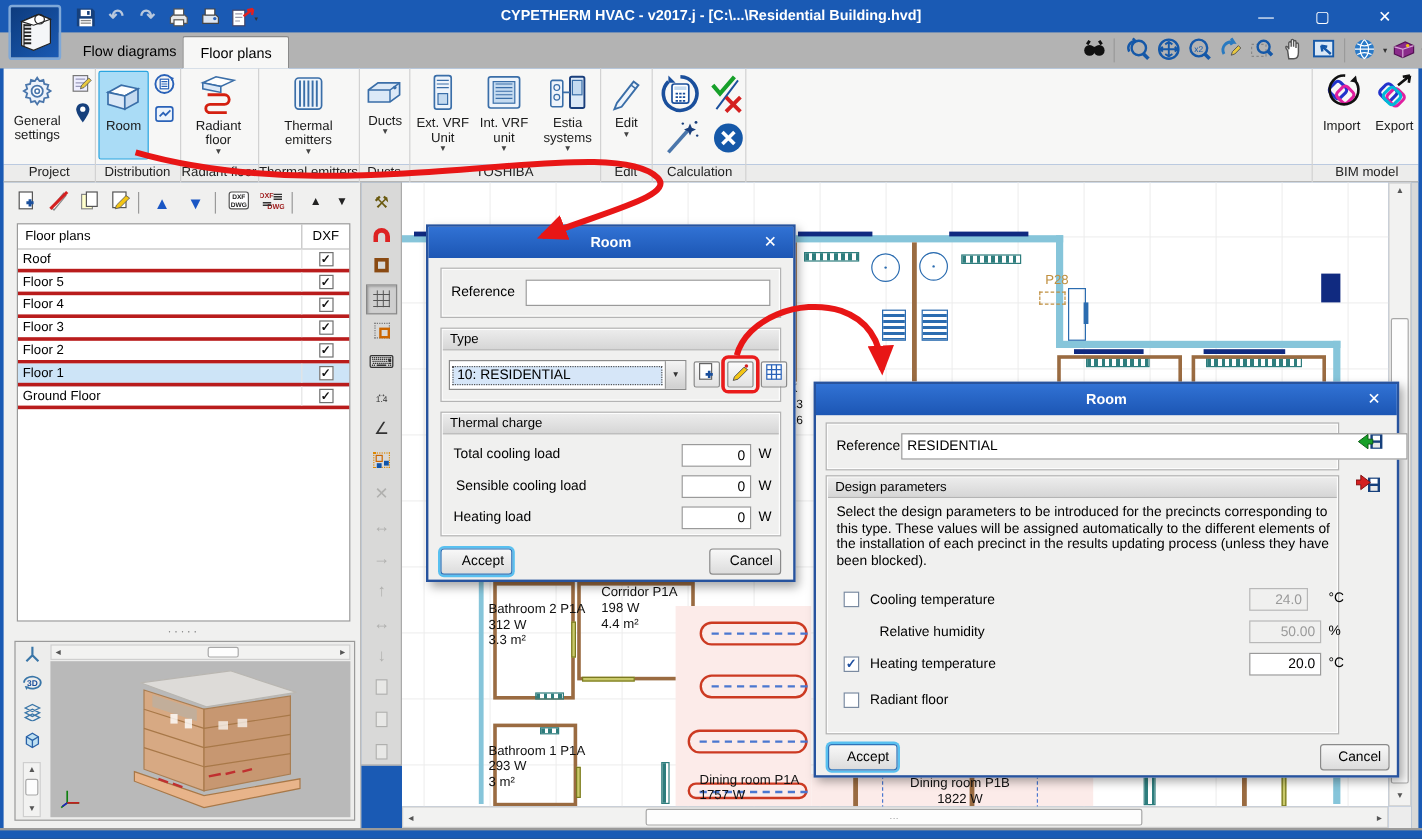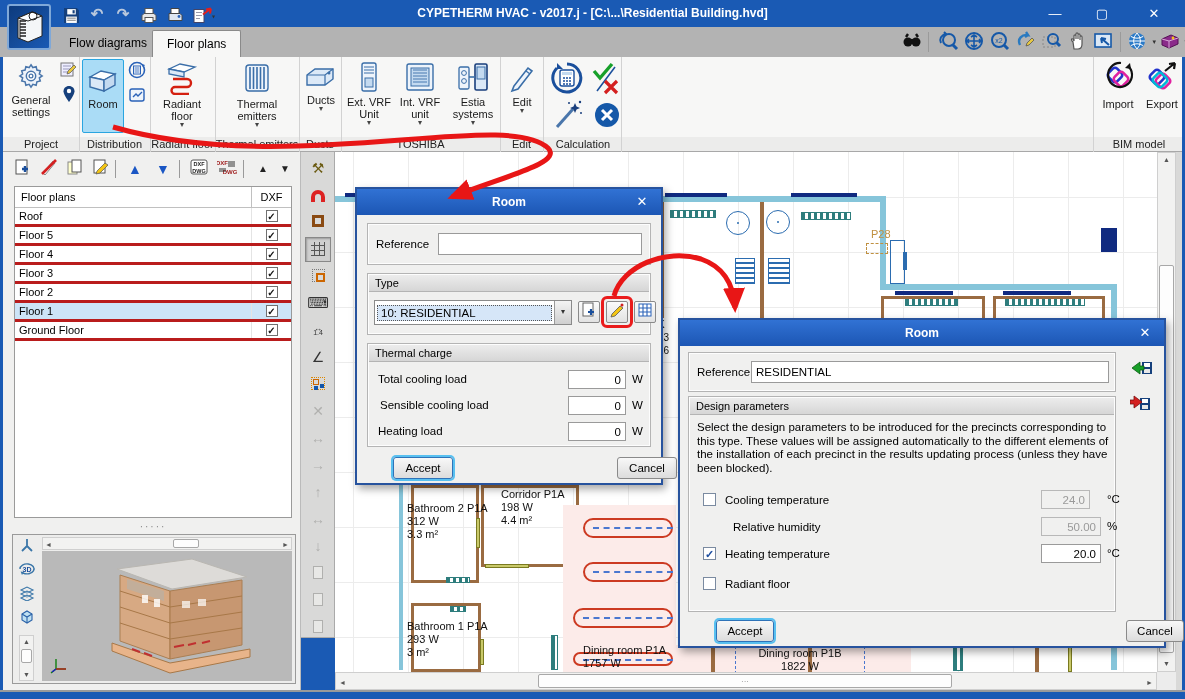--- a/index.html
+++ b/index.html
@@ -100,21 +100,21 @@
 
   
   .dlg{border:2px solid #27539e;box-shadow:3px 4px 8px rgba(0,0,0,.35);background:#f0f0ef;z-index:40;}
   .dlgtitle{left:0;top:0;right:0;height:26px;background:linear-gradient(180deg,#3172d4,#1c56b4);color:#fff;font-weight:bold;font-size:12px;text-align:center;line-height:26px;}
   .dlgclose{top:0;right:8px;width:22px;height:26px;color:#fff;text-align:center;line-height:26px;font-size:13px;cursor:pointer;}
   .grp{border:1px solid #b4b4b4;box-shadow:inset 0 0 0 1px #fdfdfd;}
   .grphead{left:1px;top:1px;right:1px;height:17px;background:linear-gradient(180deg,#ececec,#d6d6d6);border-bottom:1px solid #b4b4b4;line-height:17px;padding-left:6px;font-size:11px;}
   .inp{border:1px solid #9a9a9a;background:#fff;font-family:"Liberation Sans",sans-serif;font-size:11.5px;padding:2px 4px;}
   .inp.num{text-align:right;}
   .inp:disabled{background:#f0f0ef;color:#9a9a9a;border-color:#b8b8b8;}
-  .btn{background:linear-gradient(180deg,#f8f8f8,#dcdcdc);border:1px solid #8a8a8a;border-radius:3px;font-size:11.5px;text-align:center;cursor:pointer;font-family:"Liberation Sans",sans-serif;margin-left:26px;}
+  .btn{background:linear-gradient(180deg,#f8f8f8,#dcdcdc);border:1px solid #8a8a8a;border-radius:3px;font-size:11.5px;text-align:right;cursor:pointer;font-family:"Liberation Sans",sans-serif;}
   .btn.focus{box-shadow:0 0 0 2px #58c0f0;border-color:#2f73b8;}
   .unit{}
   .unitlbl{font-size:11.5px;}
   .ddown{background:#fff;border:1px solid #8a8a8a;display:flex;align-items:center;cursor:pointer;}
   .ddown .txt{flex:1;margin:2px;padding:1px 3px;border:1px dotted #555;background:#d6e6f8;white-space:nowrap;overflow:hidden;font-size:11.5px;}
   .ddown .arr{width:17px;align-self:stretch;background:linear-gradient(180deg,#f4f4f4,#cfcfcf);border-left:1px solid #9a9a9a;text-align:center;font-size:8px;line-height:21px;color:#333;}
   .tbtn{width:22px;height:22px;background:linear-gradient(180deg,#fbfbfb,#e2e2e2);border:1px solid #8a8a8a;border-radius:2px;text-align:center;cursor:pointer;}
   .chk{width:13px;height:13px;border:1px solid #7a8aa0;background:#fff;text-align:center;line-height:12px;font-size:11px;color:#1e4fa0;font-weight:bold;}
   .dlbl{font-size:11.5px;}
   .redring{border:3px solid #ea1c1c;border-radius:6px;z-index:5;}
@@ -782,21 +782,21 @@
     <button class="abs btn focus" style="left:10px;top:268px;width:60px;height:22px;">Accept</button>
     <button class="abs btn" style="left:234px;top:268px;width:60px;height:22px;">Cancel</button>
   </div>
 
   <div class="abs dlg" style="left:678px;top:318px;width:488px;height:330px;z-index:45;">
     <div class="abs dlgtitle">Room</div>
     <div class="abs dlgclose">✕</div>
 
     <div class="abs grp" style="left:8px;top:32px;width:428px;height:40px;">
       <span class="abs dlbl" style="left:8px;top:13px;">Reference</span>
-      <input class="abs inp" style="left: 62px; top: 8px; width: 358px; height: 22px;" value="RESIDENTIAL">
+      <input class="abs inp" style="left: 62px; top: 8px; width: 422px; height: 22px;" value="RESIDENTIAL">
     </div>
 
     <div class="abs" style="left:450px;top:36px;width:26px;height:24px;cursor:pointer;">
       <svg width="24" height="22" viewBox="0 0 24 22">
           <rect x="12" y="6" width="10" height="12" fill="#16407c"></rect>
           <rect x="14" y="7" width="6" height="4" fill="#fff"></rect>
           <rect x="14" y="13" width="6" height="4" fill="#e8e8e8"></rect>
           <path d="M2 12 l8 -6 v4 h4 v4 h-4 v4 z" fill="#18a028" stroke="#0a5a14" stroke-width=".8"></path>
         </svg>
     </div>

